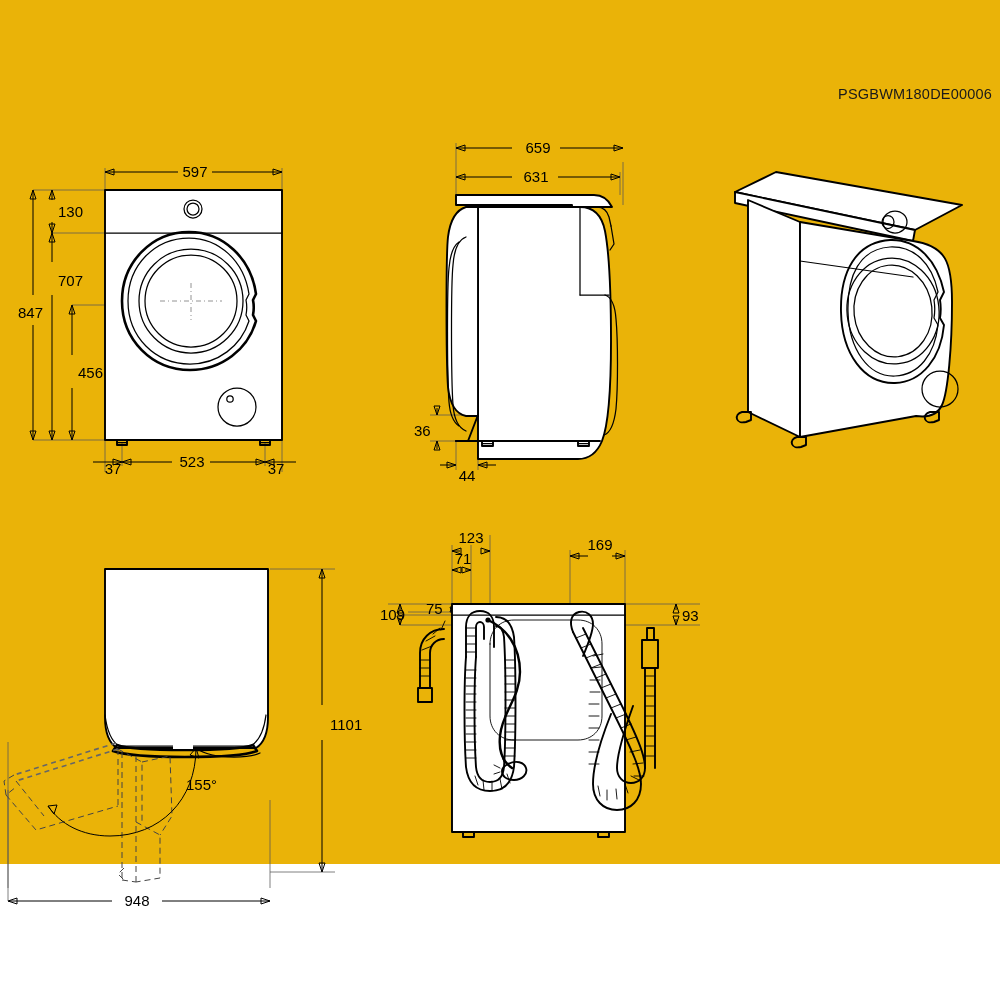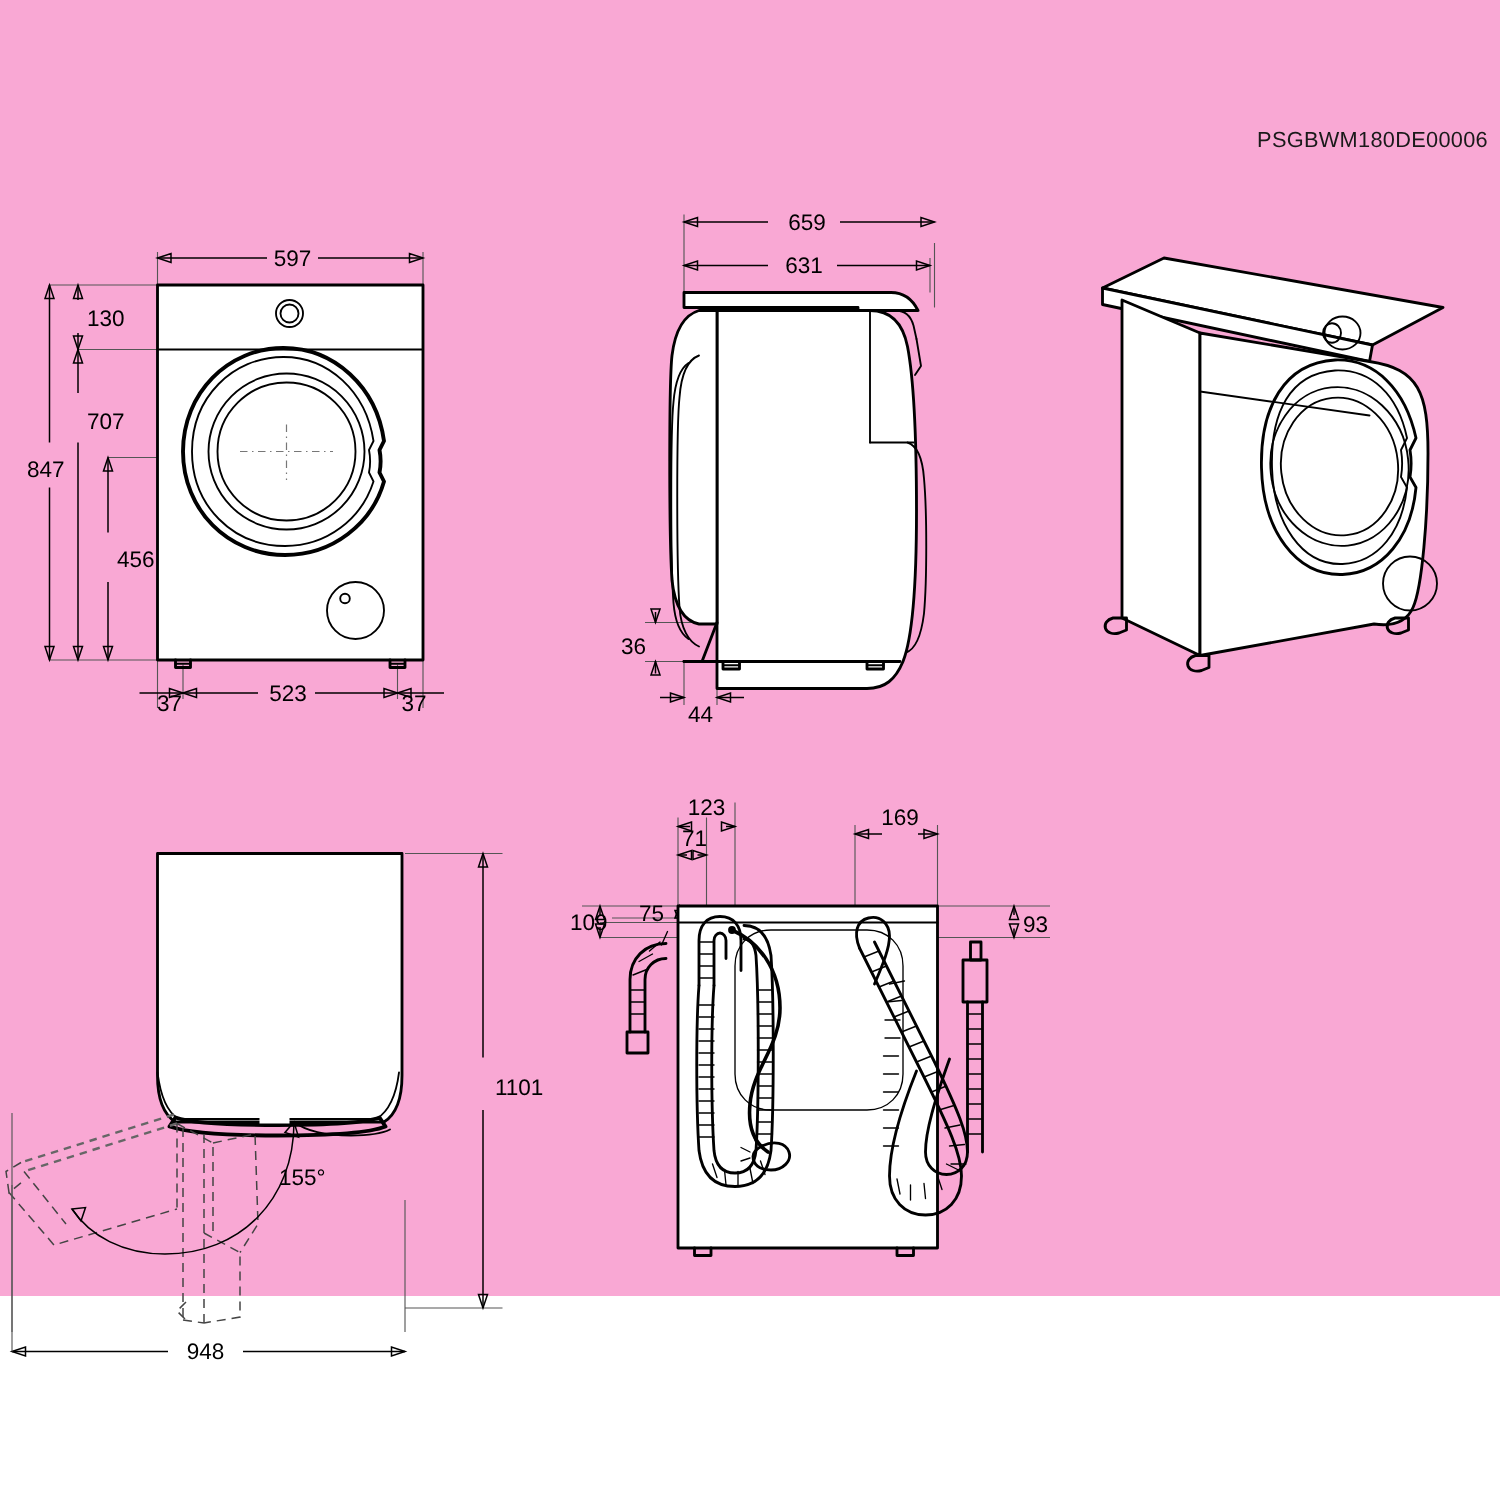--- a/index.html
+++ b/index.html
@@ -12,21 +12,21 @@
     width: 1000px;
     height: 1000px;
     font-family: "Liberation Sans", sans-serif;
     color: #000000;
     overflow: hidden;
   }
   #sheet {
     position: relative;
     width: 1000px;
     height: 864px;
-    background: #f9a8d4;
+    background: #eab308;
   }
   #drawing {
     position: absolute;
     left: 0;
     top: 0;
     width: 1000px;
     height: 1000px;
   }
   .doc-code {
     position: absolute;

